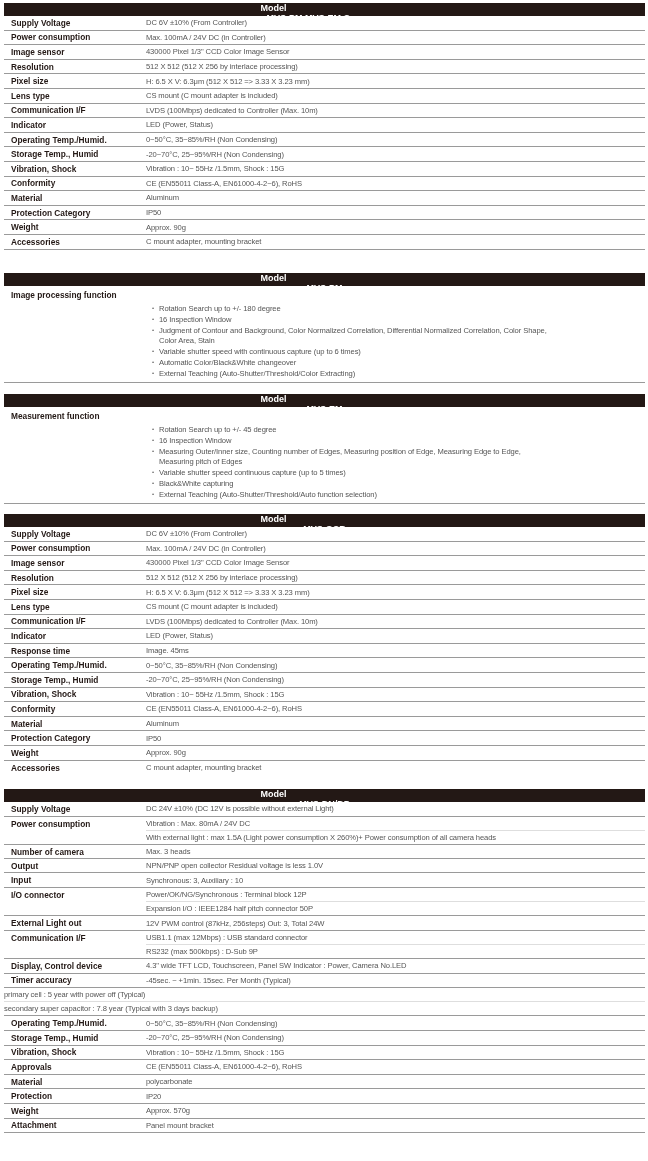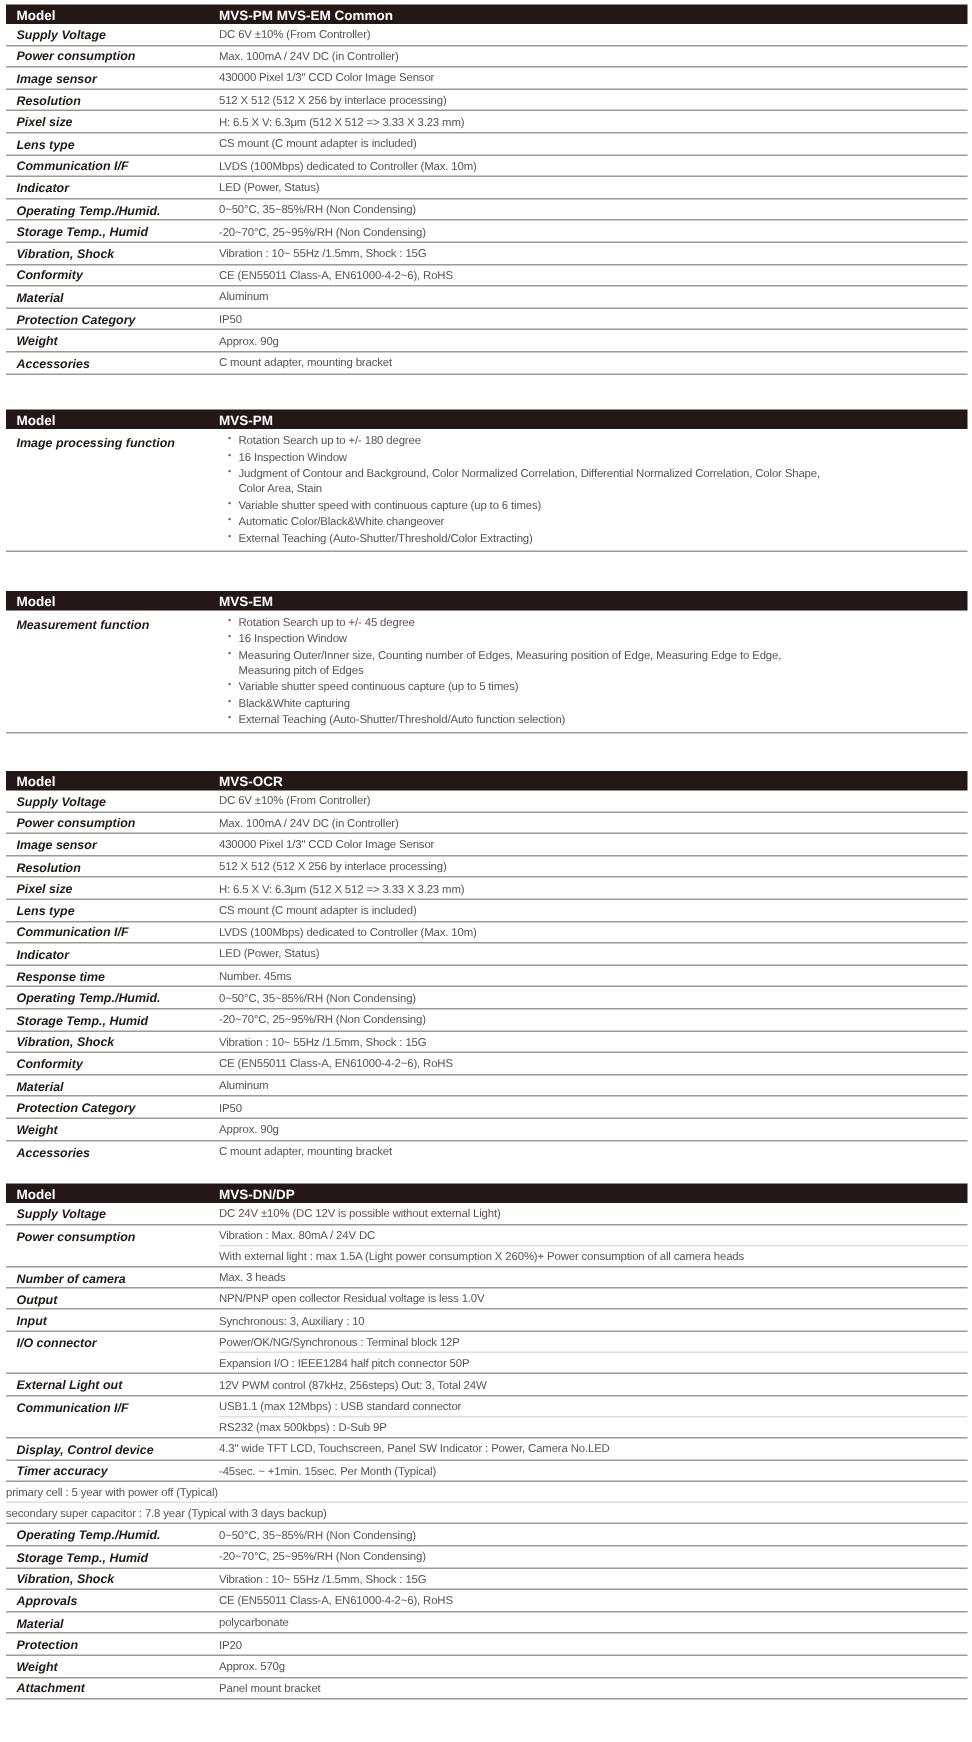--- a/index.html
+++ b/index.html
@@ -7,45 +7,45 @@
     width: 648px; height: 1161px; overflow: hidden; position: relative;
     font-family: "Liberation Sans", "DejaVu Sans", sans-serif;
     color: #333;
   }
   .spec-table {
     position: absolute; left: 4px; width: 641px;
   }
   .hdr {
     height: 13px; background: #231815; color: #fff;
     display: flex; align-items: center;
-    font-size: 9px; font-weight: bold;
+    font-size: 9px; font-weight: bold; flex-direction: column;
   }
   .hdr .lbl { width: 142px; padding-left: 7px; box-sizing: border-box; }
   .hdr .val { padding-left: 0; }
   .row {
     display: flex; border-bottom: 1.5px solid #9a9a9a;
     box-sizing: border-box;
   }
   .row.last-noborder { border-bottom: none; }
   .row .lbl {
     width: 142px; padding-left: 7px; box-sizing: border-box;
     font-size: 8.3px; font-weight: bold; color: #231815;
-    display: flex; align-items: flex-start; padding-top: 2px; font-style: italic;
+    display: flex; align-items: flex-start; padding-top: 2px;
   }
   .row .val {
     flex: 1; font-size: 7.6px; color: #555; letter-spacing: -0.1px;
   }
   .row .val .line {
     height: 13.1px; line-height: 13.1px; white-space: nowrap;
   }
   .row .val .line + .line { border-top: 0.6px solid #dedede; }
   .row.single { height: 14.6px; }
   .row.single .lbl { padding-top: 0; align-items: center; }
   .row.single .val { display: flex; align-items: center; }
-  .bullets { padding-top: 3px; padding-bottom: 2px; padding-left: 6px; }
+  .bullets { padding-top: 18px; padding-bottom: 2px; padding-left: 6px; }
   .bullet {
     font-size: 7.6px; color: #555; line-height: 9.6px; margin-bottom: 1.5px;
     position: relative; padding-left: 7px;
   }
   .bullet::before {
     content: "\2022"; position: absolute; left: 0; top: 0; font-size: 6px; color: #666;
   }
   .bullet .wrap { display: block; }
 </style>
 </head>
@@ -239,21 +239,21 @@
     </div>
     <div class="row single">
       <div class="lbl">Indicator</div>
       <div class="val">
         <div class="line">LED (Power, Status)</div>
       </div>
     </div>
     <div class="row single">
       <div class="lbl">Response time</div>
       <div class="val">
-        <div class="line">Number. 45ms</div>
+        <div class="line">Image. 45ms</div>
       </div>
     </div>
     <div class="row single">
       <div class="lbl">Operating Temp./Humid.</div>
       <div class="val">
         <div class="line">0~50°C, 35~85%/RH (Non Condensing)</div>
       </div>
     </div>
     <div class="row single">
       <div class="lbl">Storage Temp., Humid</div>

